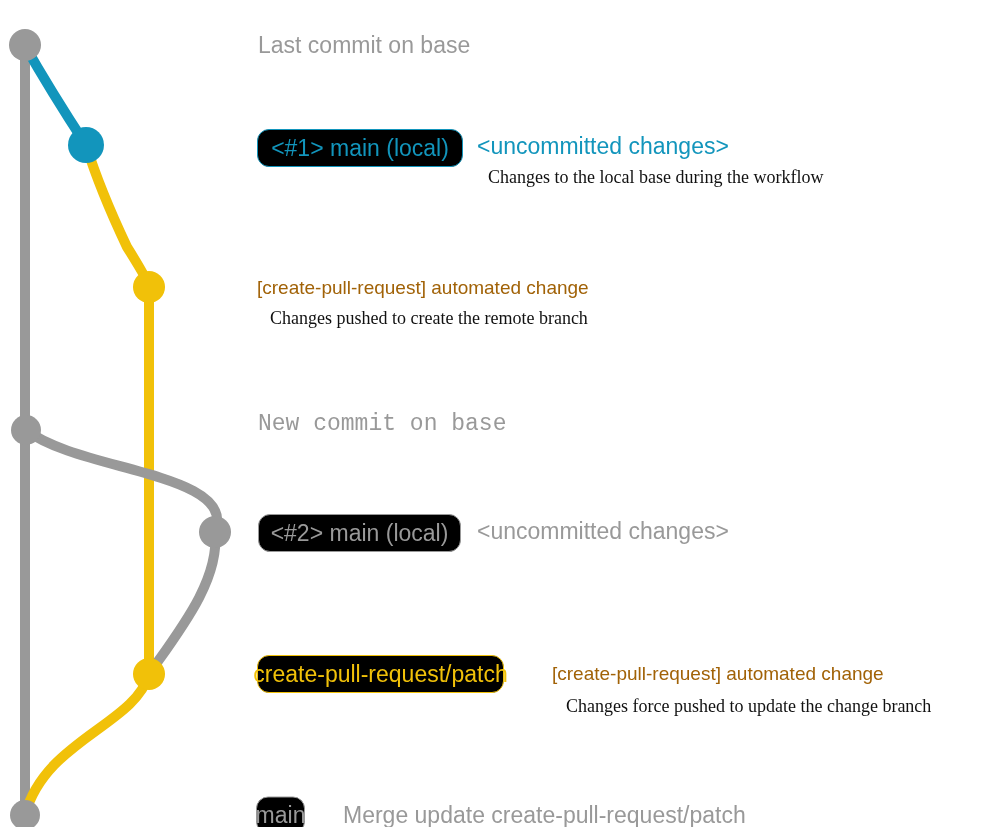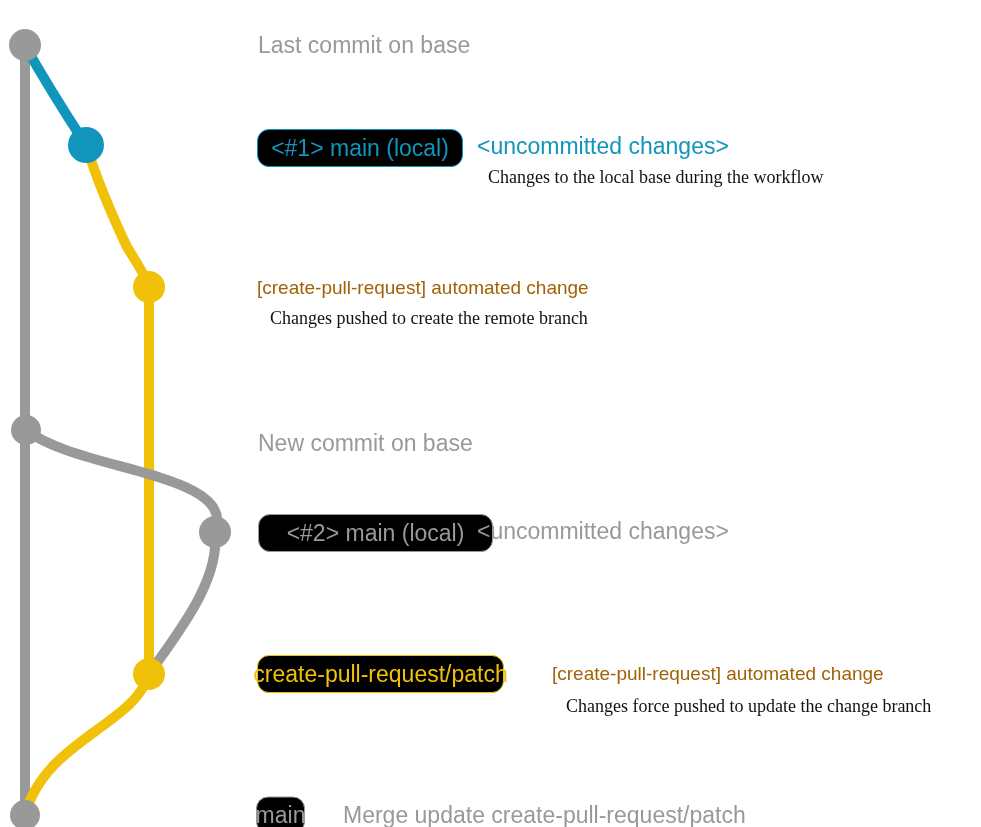--- a/index.html
+++ b/index.html
@@ -109,23 +109,23 @@
 
   <div class="abs tag-box tag-blue" style="left:257px; top:128px; width:206px;">
     <span>&lt;#1&gt; main (local)</span>
   </div>
   <div class="abs note-blue" style="left:477px; top:126px;">&lt;uncommitted changes&gt;</div>
   <div class="abs caption" style="left:488px; top:157px;">Changes to the local base during the workflow</div>
 
   <div class="abs msg-yellow" style="left:257px; top:268px;">[create-pull-request] automated change</div>
   <div class="abs caption" style="left:270px; top:298px;">Changes pushed to create the remote branch</div>
 
-  <div class="abs head-label" style="left:258px; top:423px;">New commit on base</div>
+  <div class="abs head-label" style="left:258px; top:404px;font-family:Liberation Mono, monospace;">New commit on base</div>
 
-  <div class="abs tag-box tag-gray" style="left:258px; top:513px; width:235px;">
+  <div class="abs tag-box tag-gray" style="left:258px; top:513px; width:203px;">
     <span>&lt;#2&gt; main (local)</span>
   </div>
   <div class="abs note-gray" style="left:477px; top:511px;">&lt;uncommitted changes&gt;</div>
 
   <div class="abs tag-box tag-yellow" style="left:257px; top:654px; width:247px;">
     <span>create-pull-request/patch</span>
   </div>
   <div class="abs msg-yellow" style="left:552px; top:654px;">[create-pull-request] automated change</div>
   <div class="abs caption" style="left:566px; top:686px;">Changes force pushed to update the change branch</div>
 

